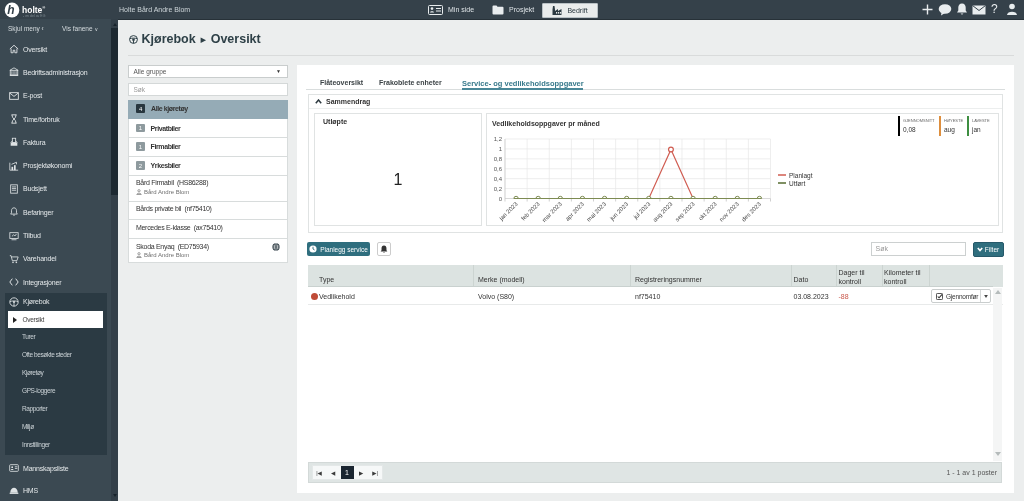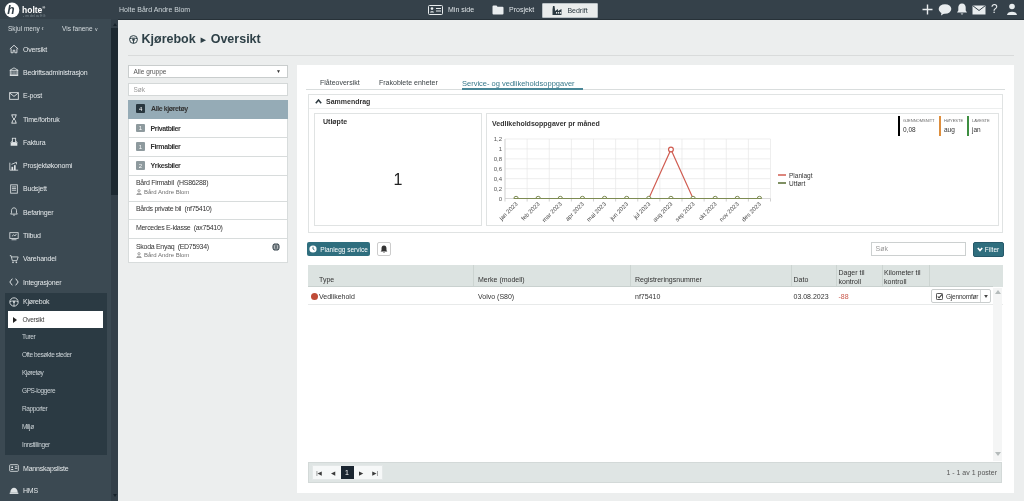--- a/index.html
+++ b/index.html
@@ -34,21 +34,21 @@
 #inp1 { top:83px; height:12.5px; border:1px solid #d4d8d8; font-size:6.5px; color:#999; display:flex; align-items:center; padding:0 4.5px; }
 .lrow { border:1px solid #d8dcdc; border-top:none; font-size:6.5px; color:#333; }
 .grp { display:flex; align-items:center; gap:6px; padding-left:7px; font-weight:bold; font-size:7px; letter-spacing:-0.4px; }
 .badge { width:8.6px; height:8.6px; background:#8e9a9e; color:#fff; font-size:6px; font-weight:normal; display:flex; align-items:center; justify-content:center; border-radius:1px; }
 .veh { padding:3.5px 7px 0 7px; font-size:7px; letter-spacing:-0.3px; }
 .veh .sub { font-size:6px; color:#707070; display:flex; gap:2px; align-items:center; margin-top:2.5px; letter-spacing:0; }
 
 
 #panel { left:297px; top:65px; width:717px; height:428px; background:#fff; }
 #tabline { left:306px; top:89px; width:699px; height:1px; background:#d9dddd; }
-.tab { top:79px; font-size:7px; color:#3c4346; font-weight:normal; }
+.tab { top:79px; font-size:7px; color:#3c4346; font-weight:bold; }
 #tab3 { font-size:7.5px; color:#37798b; }
 #tab3u { left:462px; top:88px; width:121px; height:2px; background:#498797; }
 #smbox { left:308px; top:94px; width:695px; height:139px; border:1px solid #e0e3e3; background:#fff; }
 #smhead { left:309px; top:95px; width:693px; height:14px; border-bottom:1px solid #eceeee; display:flex; align-items:center; padding-left:6px; gap:4px; font-size:7px; font-weight:bold; color:#333; }
 #card1 { left:314px; top:113px; width:168px; height:113px; border:1px solid #e0e3e3; }
 #card1 h4 { position:absolute; left:8px; top:4px; font-size:7px; color:#333; }
 #card1 .big { position:absolute; left:0; right:0; top:57px; text-align:center; font-size:16px; font-weight:normal; color:#222; }
 #card2 { left:486px; top:113px; width:513px; height:113px; border:1px solid #e0e3e3; }
 
 

